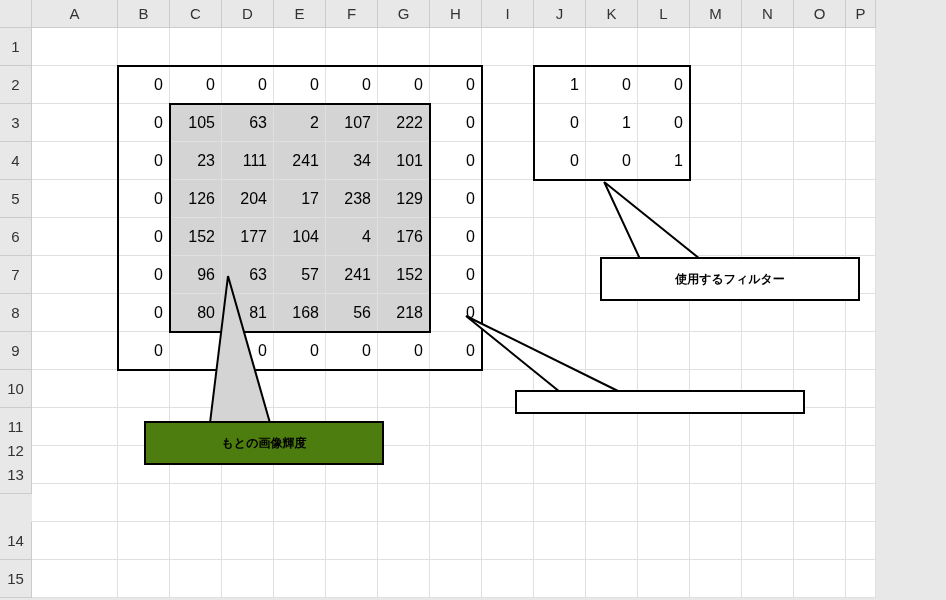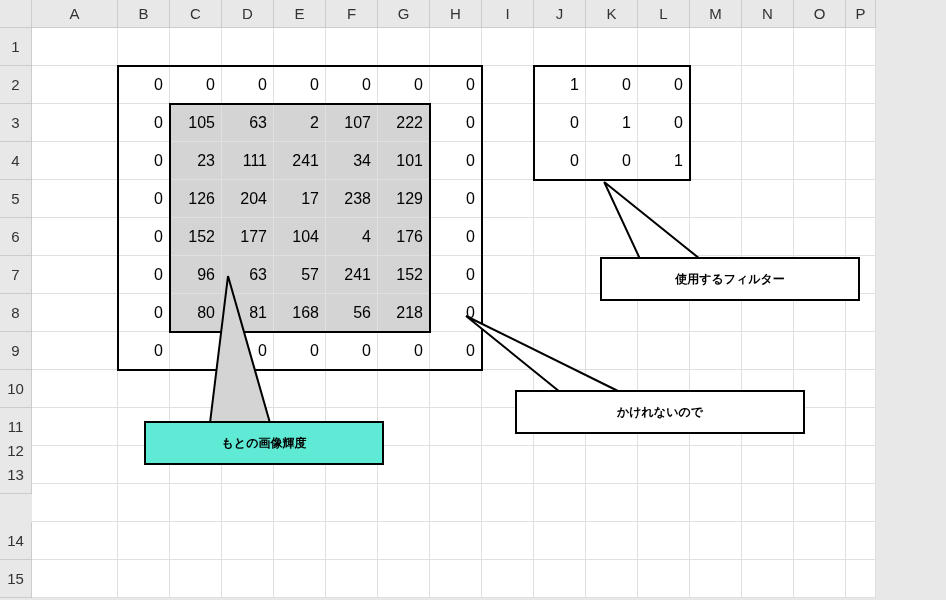--- a/index.html
+++ b/index.html
@@ -68,21 +68,21 @@
   .callout {
     position: absolute;
     background: #fff;
     border: 2px solid #000;
     padding: 10px 14px;
     text-align: center;
     font-size: 12px;
     line-height: 1.7;
     font-weight: bold;
   }
-  .callout.gray { background: #5eead4; }
+  .callout.gray { background: #4d7c0f; }
   svg.overlay {
     position: absolute;
     top: 0; left: 0;
     width: 946px; height: 600px;
     pointer-events: none;
   }
 </style>
 </head>
 <body>
 
@@ -372,14 +372,13 @@
 
 <div class="callout gray" id="callout-original" style="left:144px; top:421px; width:240px;">
   <span>もとの画像輝度</span>
 </div>
 
 <div class="callout" id="callout-filter" style="left:600px; top:257px; width:260px;">
   <span>使用するフィルター</span>
 </div>
 
 <div class="callout" id="callout-padding" style="left:515px; top:390px; width:290px;">
-  <div>かけれないので</div>
 </div>
 
 </body></html>

